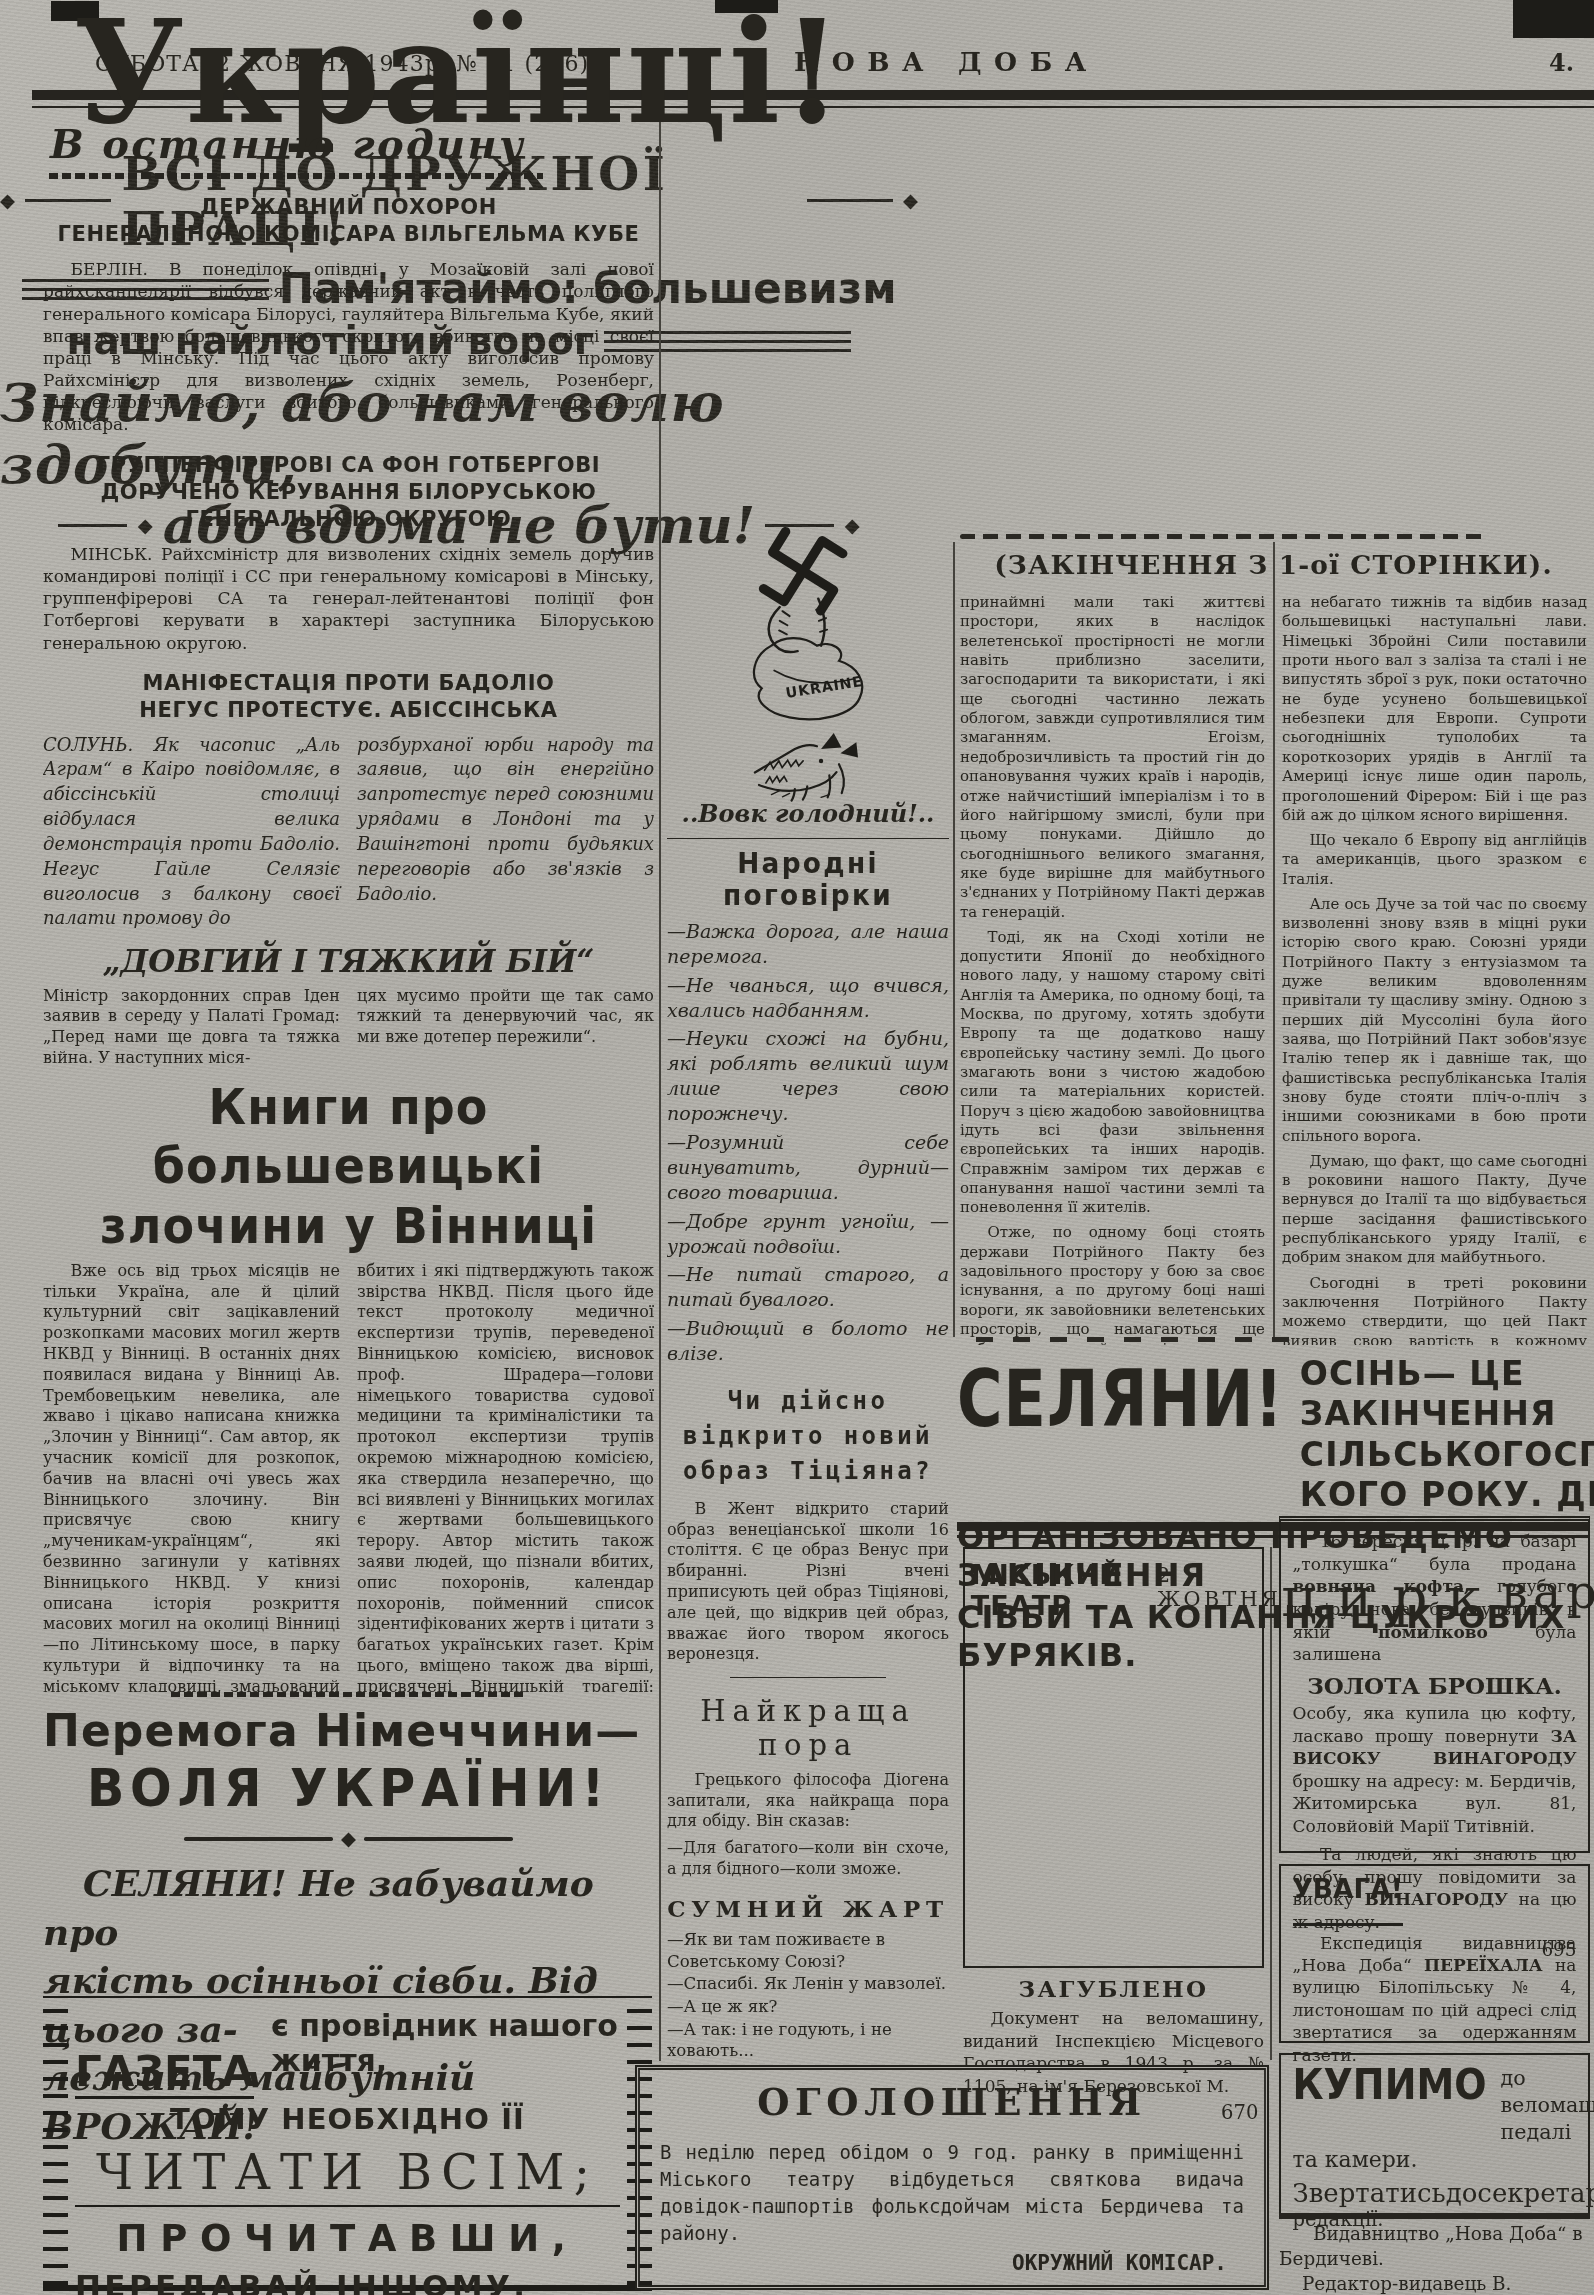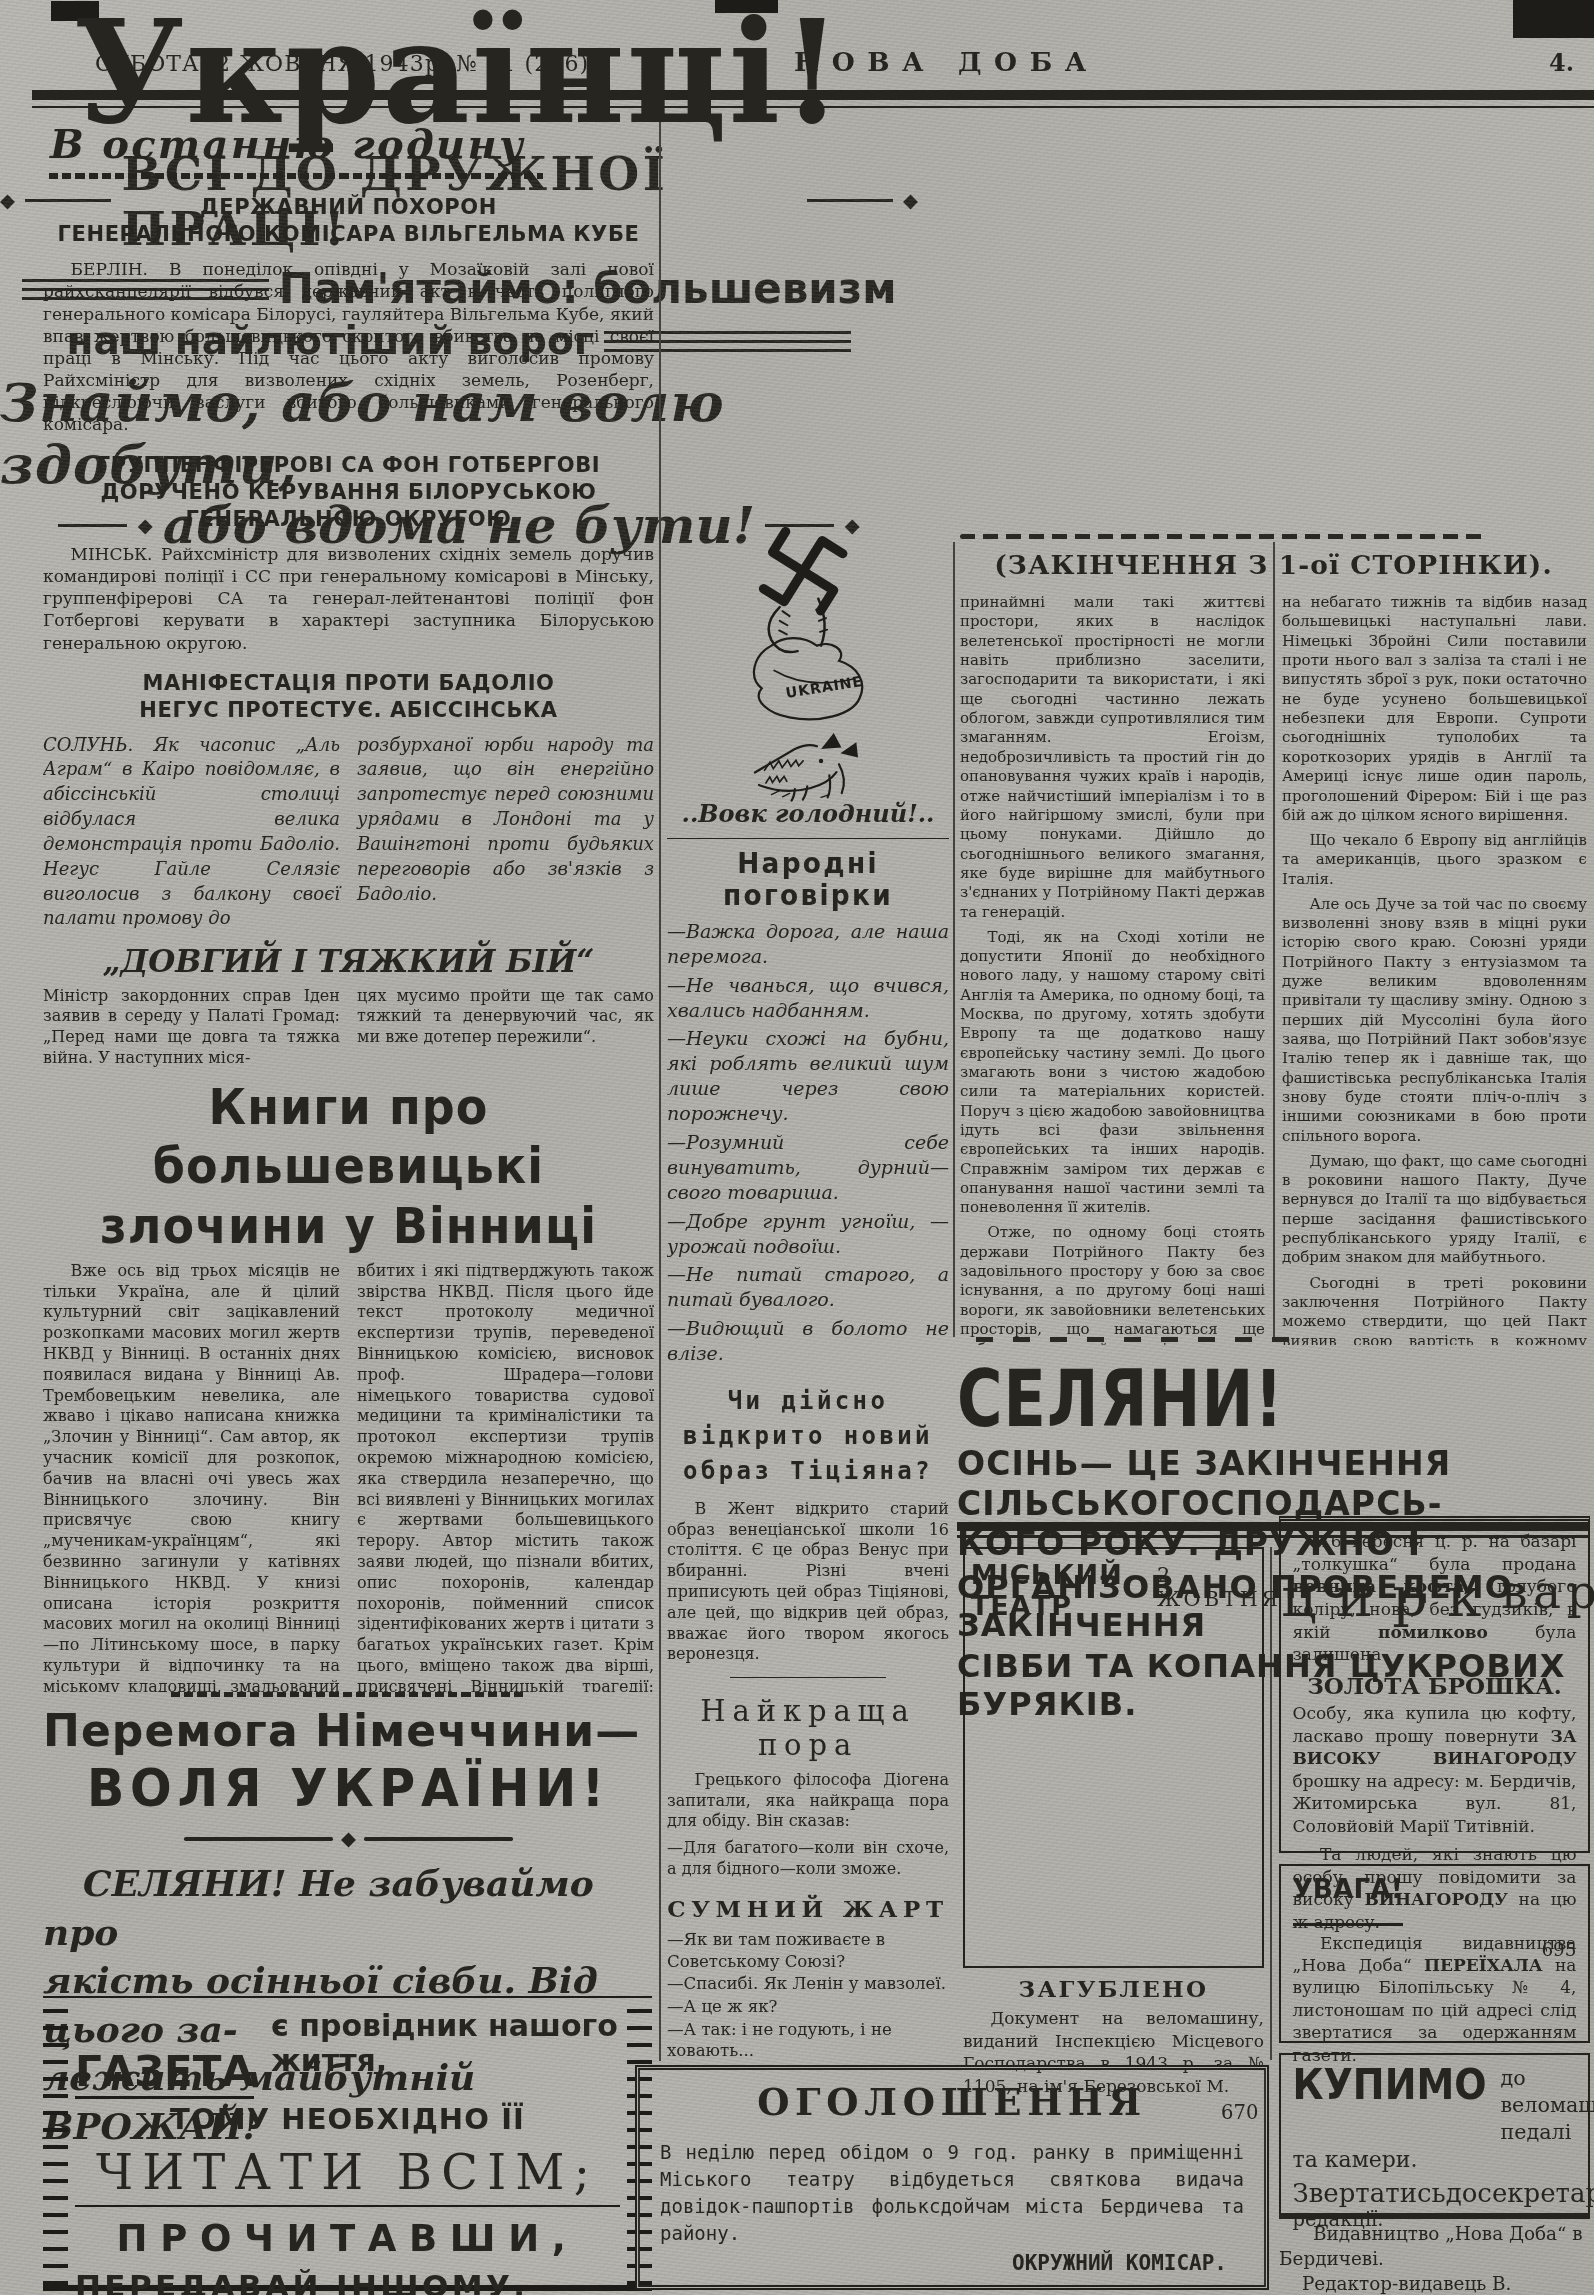--- a/index.html
+++ b/index.html
@@ -91,21 +91,21 @@
 
   
   #contin{left:960px;top:534px;width:627px;}
   #contin .wavy{margin-bottom:10.3px;}
   #contin-h{font-size:26.4px;font-weight:bold;text-align:center;letter-spacing:1.1px;margin-bottom:12.6px;}
   #contin-cols{height:752px;overflow:hidden;}
 
   
   #peasants-orn{left:976px;top:1337px;width:321px;}
   #peasants{left:957px;top:1354px;width:631px;}
-  #peas-grid{display:flex;gap:16px;align-items:flex-start;flex-direction:column;}
+  #peas-grid{display:flex;gap:16px;align-items:flex-start;}
   #peas-word{font-family:"DejaVu Sans",sans-serif;font-weight:800;font-size:62px;line-height:.95;transform:scaleY(1.25);padding-top:15px;letter-spacing:1.1px;}
   .peas-line{font-family:"DejaVu Sans",sans-serif;font-weight:bold;font-size:33px;line-height:1.22;letter-spacing:1.1px;}
   .peas-full{font-family:"DejaVu Sans",sans-serif;font-weight:bold;font-size:32px;letter-spacing:1.1px;margin-top:3.4px;}
   #peas-rule1{left:957px;top:1522px;width:631px;height:9.2px;}
   #peas-rule2{left:957px;top:1535px;width:631px;height:2.9px;}
 
   
   #theater{left:963px;top:1547px;width:301px;height:421px;border:2.9px solid #22211c;box-sizing:border-box;
     display:flex;flex-direction:row;padding:10.3px 5.7px 4.6px 5.7px;}
   #th-name{font-family:"DejaVu Sans",sans-serif;font-weight:800;font-size:27px;letter-spacing:1.1px;}

